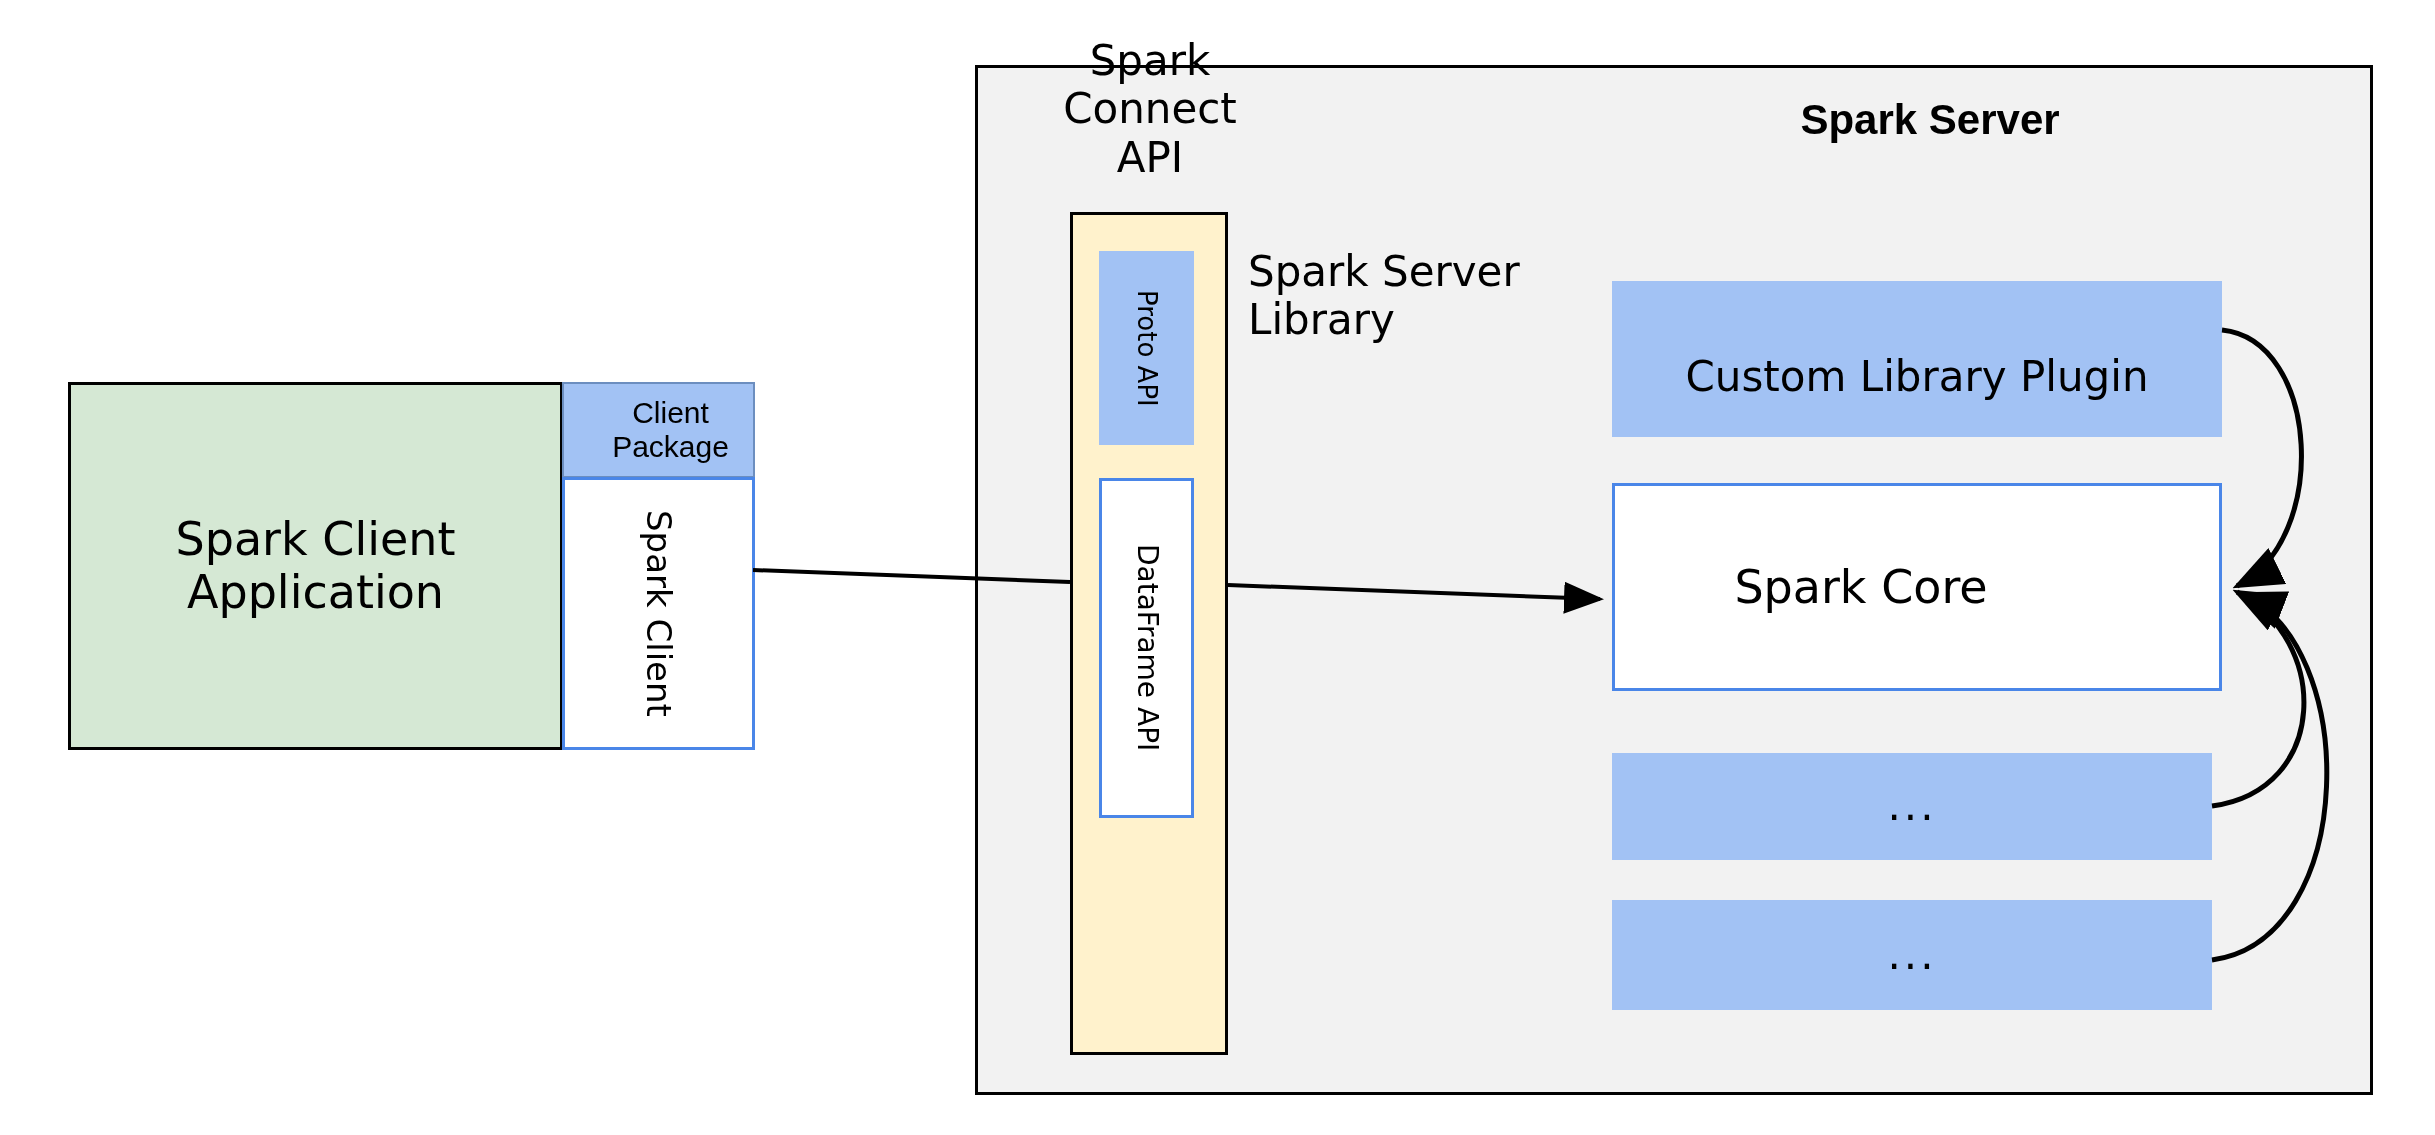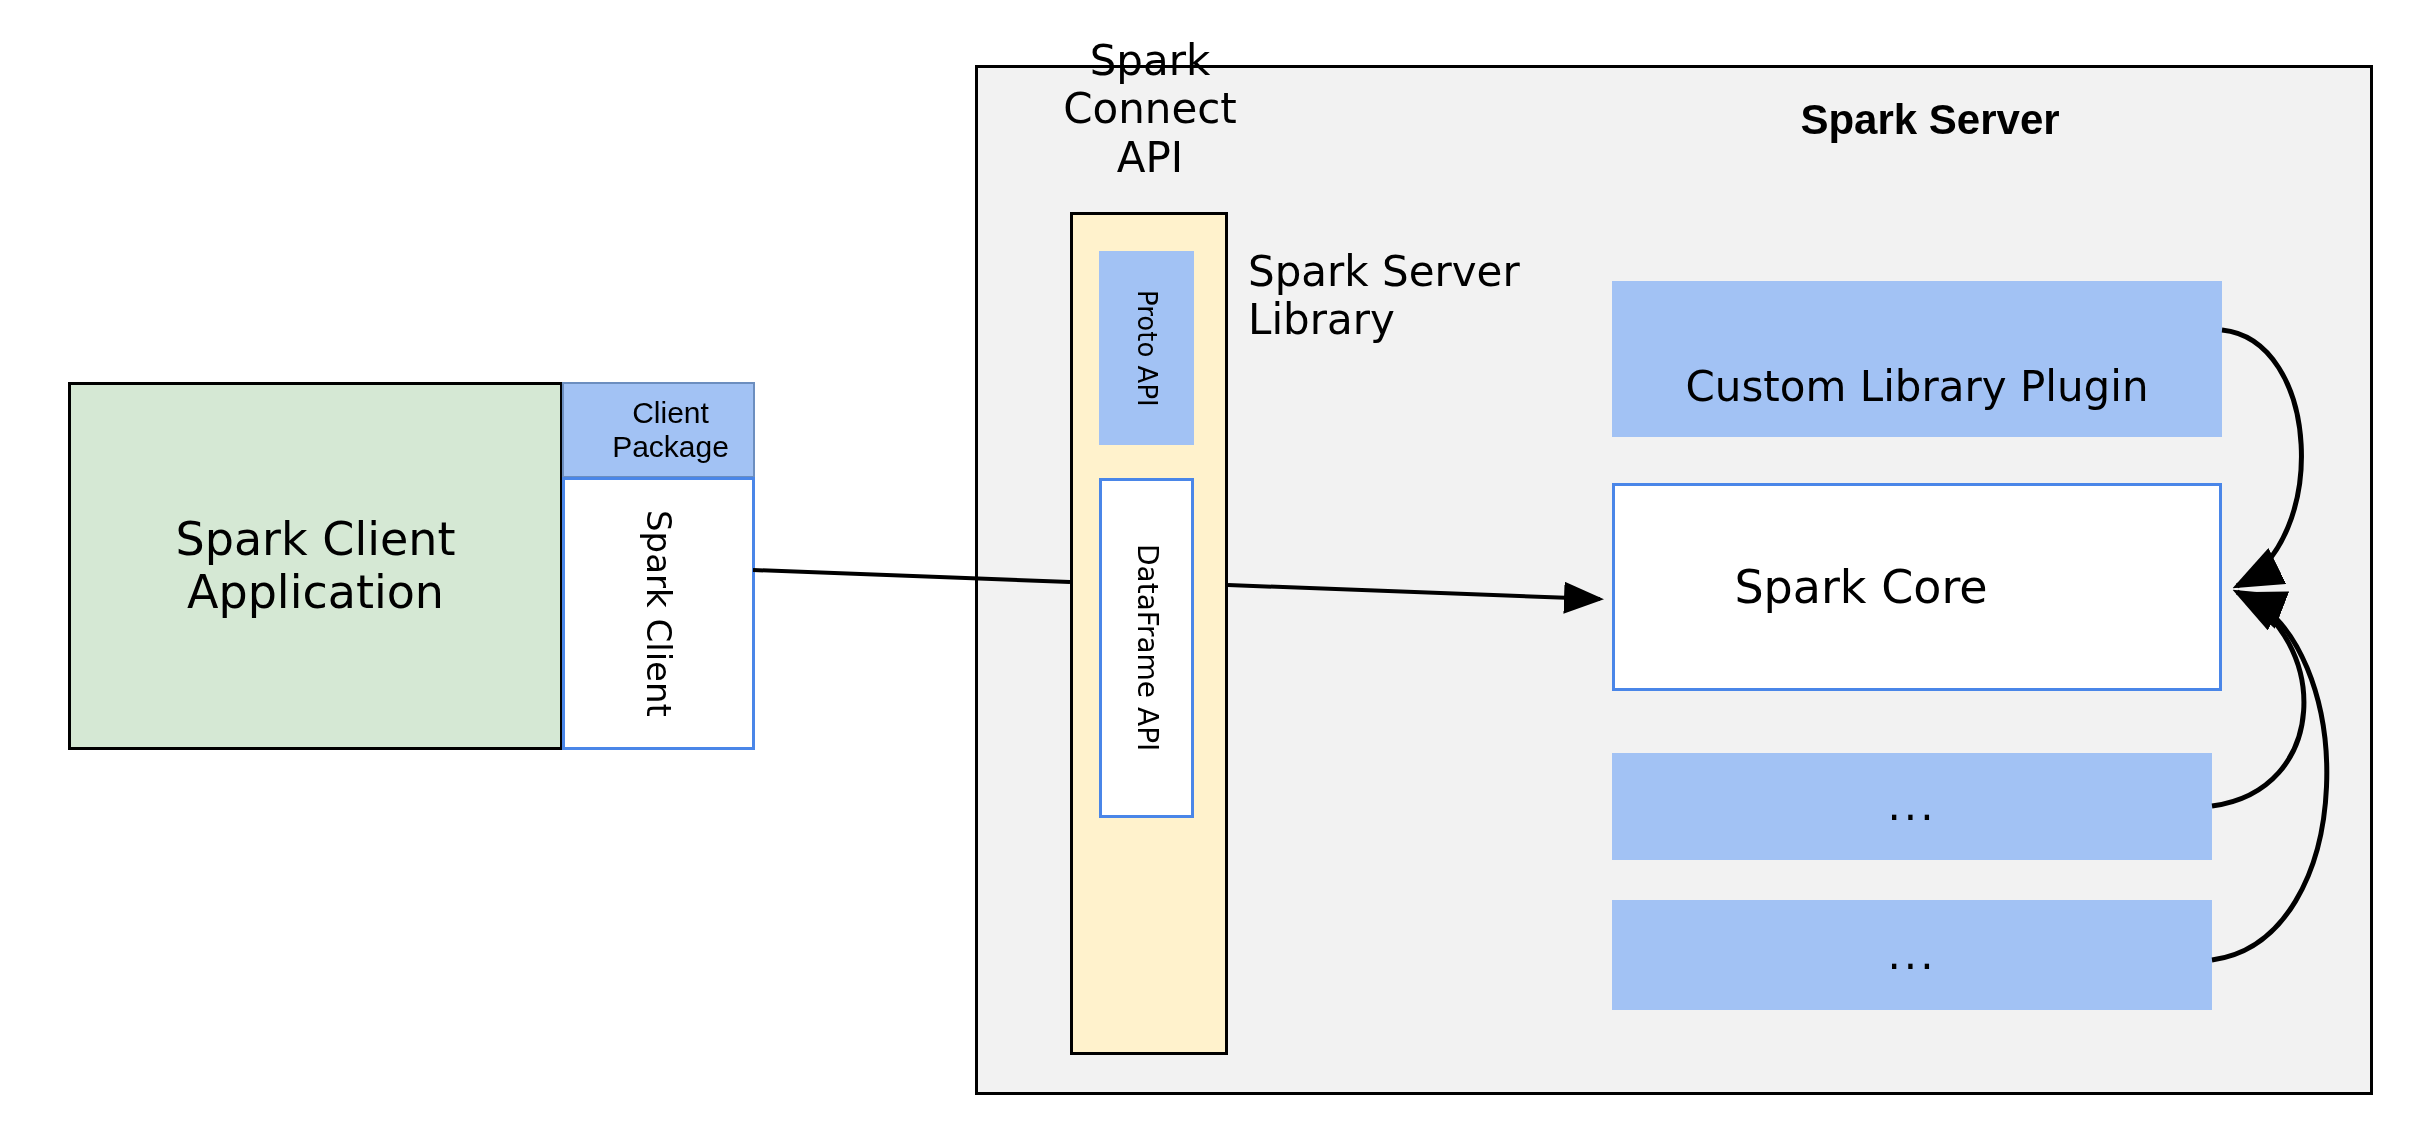--- a/index.html
+++ b/index.html
@@ -154,21 +154,21 @@
 
   <div class="box" id="connect-api-column" style="left:1070px; top:212px; width:158px; height:843px;"></div>
 
   <div class="box" id="proto-api-box" style="left:1099px; top:251px; width:95px; height:194px;"></div>
   <div class="lbl" id="proto-api-label" style="left:1099px; top:251px; width:95px; height:194px;">Proto API</div>
 
   <div class="box" id="dataframe-api-box" style="left:1099px; top:478px; width:95px; height:340px;"></div>
   <div class="lbl" id="dataframe-api-label" style="left:1099px; top:478px; width:95px; height:340px;">DataFrame API</div>
 
   <div class="box module-blue" style="left:1612px; top:281px; width:610px; height:156px;"></div>
-  <div class="lbl module-label" style="left:1612px; top:297px; width:610px; height:180px;">Custom Library Plugin</div>
+  <div class="lbl module-label" style="left:1612px; top:287px; width:610px; height:180px;">Custom Library Plugin</div>
 
   <div class="box" id="spark-core-box" style="left:1612px; top:483px; width:610px; height:208px;"></div>
   <div class="lbl" id="spark-core-label" style="left:1556px; top:483px; width:610px; height:208px;">Spark Core</div>
 
   <div class="box module-blue" style="left:1612px; top:753px; width:600px; height:107px;"></div>
   <div class="lbl module-label-dots" style="left:1612px; top:753px; width:600px; height:107px;">...</div>
 
   <div class="box module-blue" style="left:1612px; top:900px; width:600px; height:110px;"></div>
   <div class="lbl module-label-dots" style="left:1612px; top:900px; width:600px; height:110px;">...</div>
 

